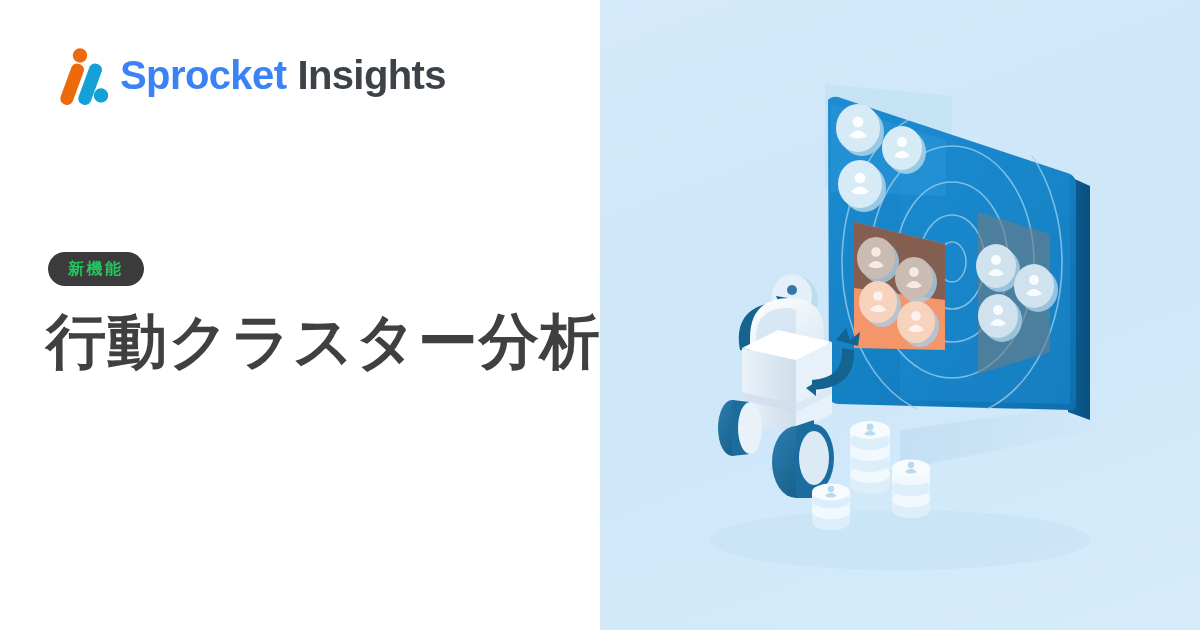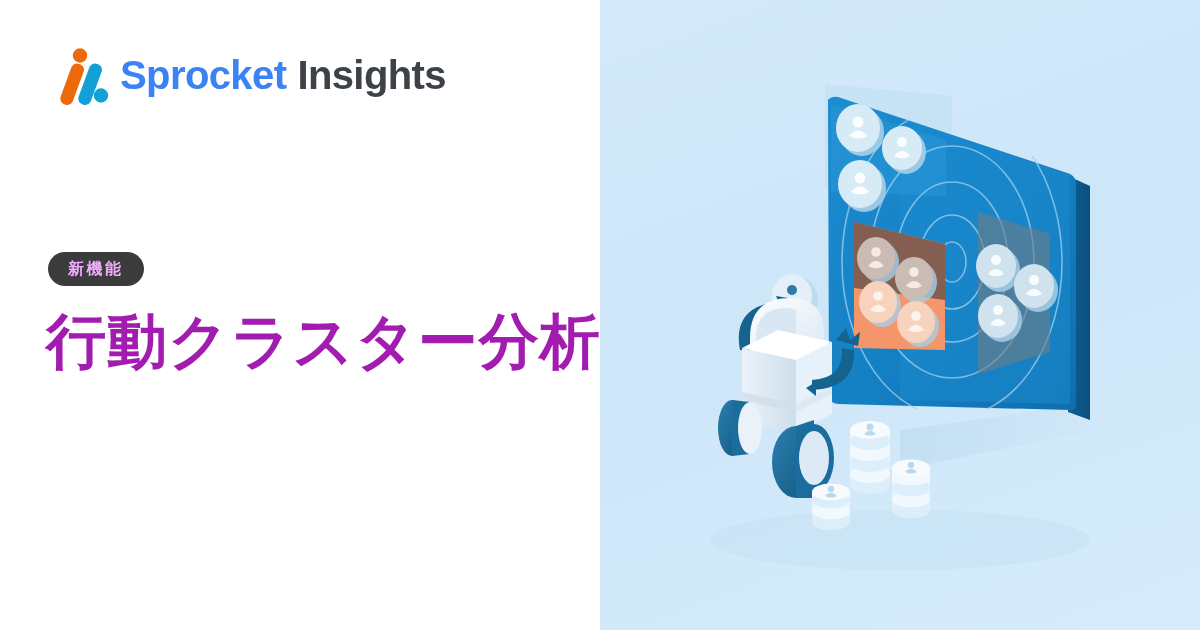--- a/index.html
+++ b/index.html
@@ -63,40 +63,40 @@
     left: 48px;
     top: 252px;
     height: 34px;
     display: inline-flex;
     align-items: center;
     padding: 0 20px;
     border-radius: 17px;
     background: #3b3b3b;
   }
   #badge-label {
-    color: #f0abfc;
+    color: #22c55e;
     font-size: 16px;
     font-weight: 700;
     letter-spacing: 2.5px;
     line-height: 1;
     white-space: nowrap;
   }
 
   
   #headline {
     position: absolute;
     left: 46px;
     top: 305px;
     width: 540px;
     margin: 0;
     font-size: 60px;
     font-weight: 700;
     letter-spacing: 1px;
     line-height: 1.22;
-    color: #a21caf;
+    color: #404040;
     white-space: nowrap;
   }
 
   
   #illustration-panel {
     position: absolute;
     left: 600px; top: 0;
     width: 600px; height: 630px;
     background: linear-gradient(160deg, #d4eafb 0%, #cde6f8 45%, #d6ecfb 100%);
     overflow: hidden;

